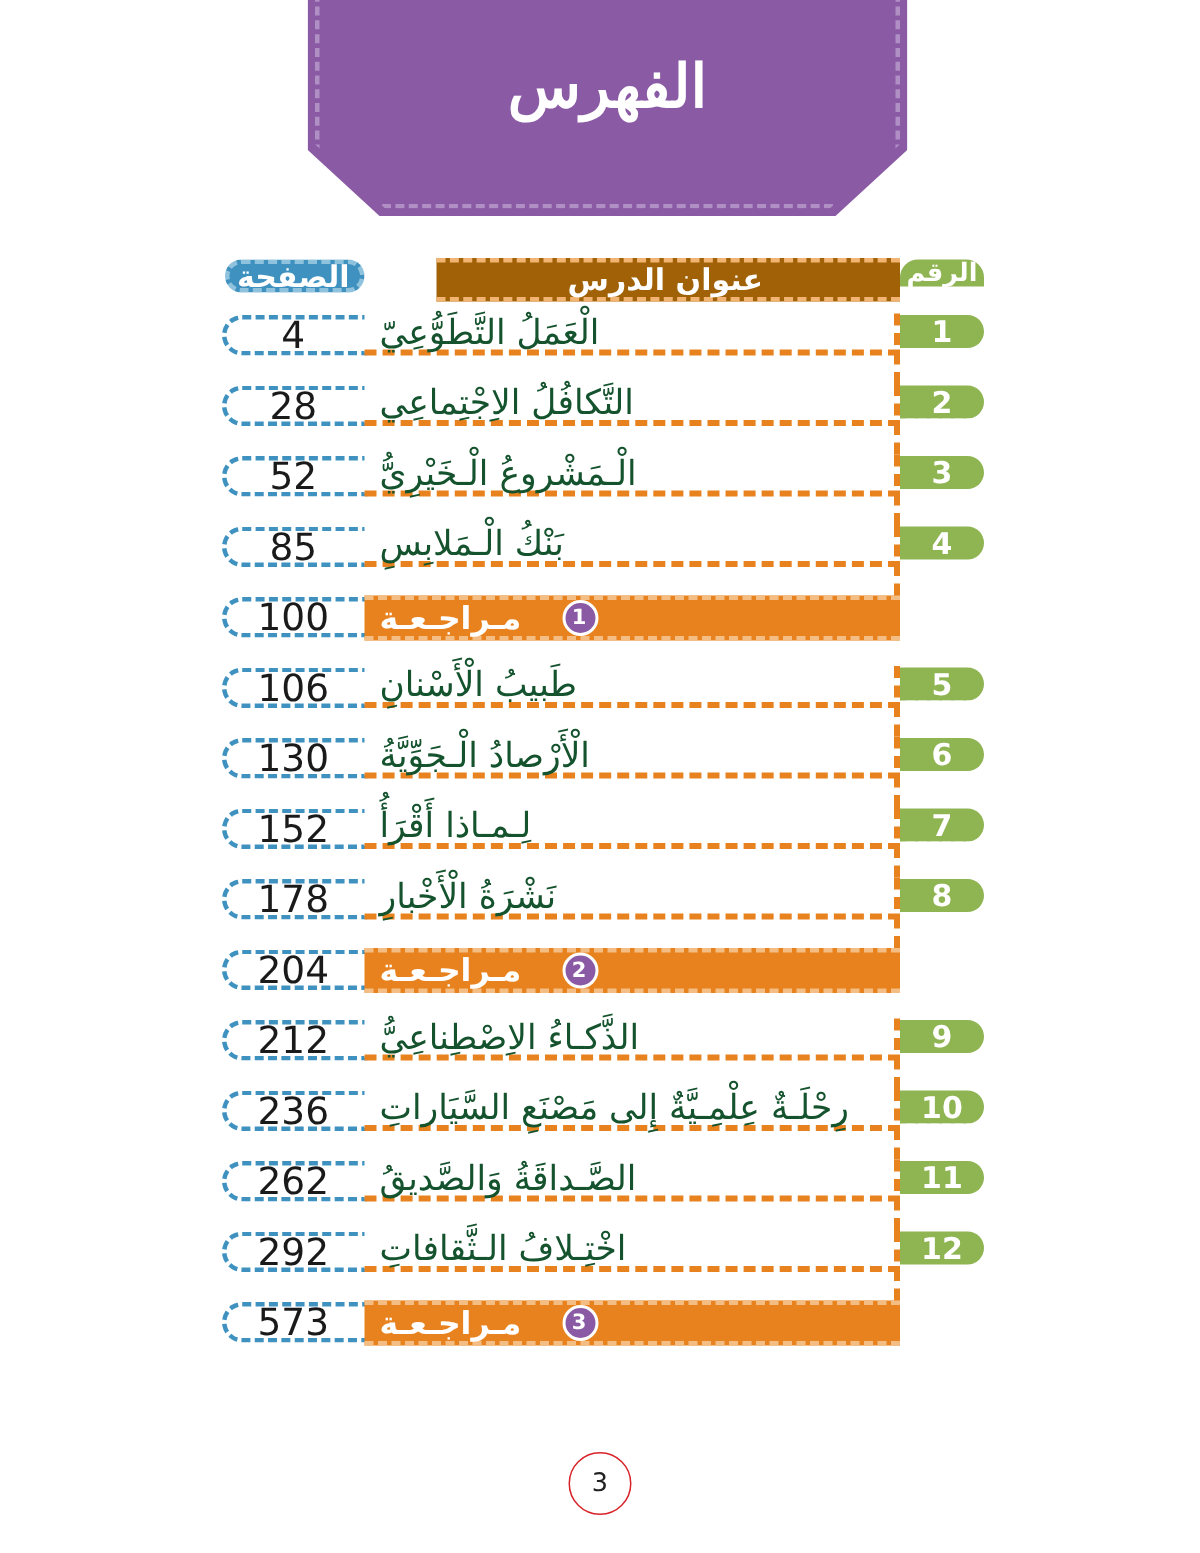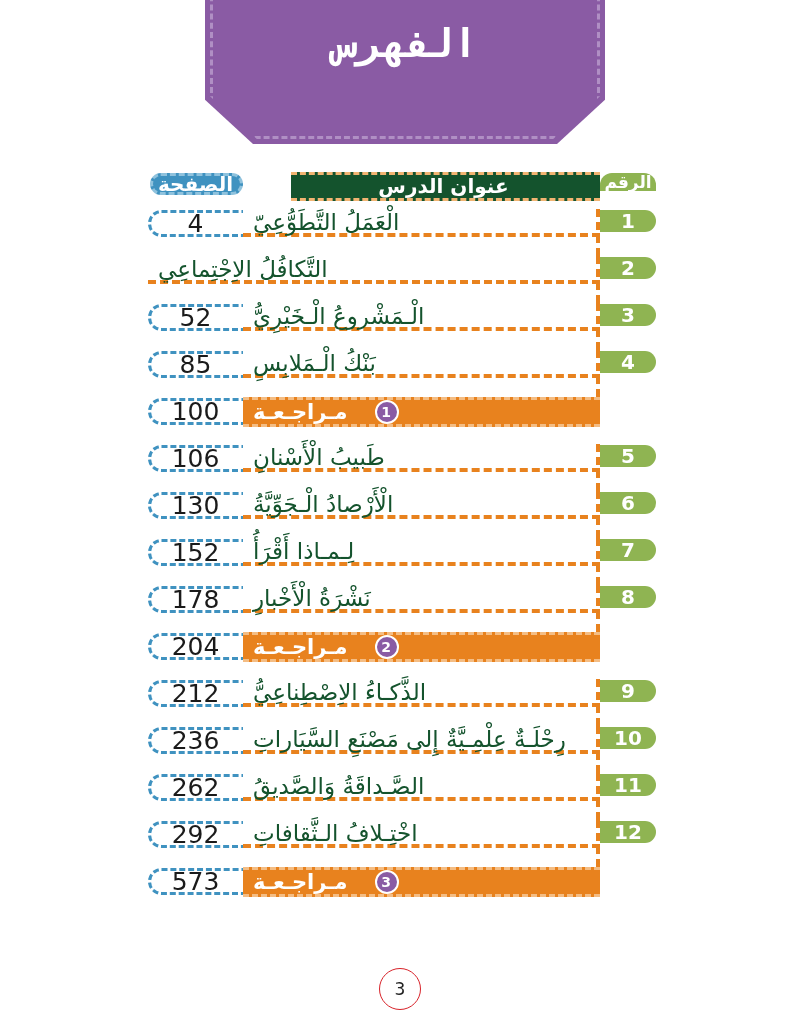--- a/index.html
+++ b/index.html
@@ -40,28 +40,28 @@
     border: 3px dashed #b08fc4;
     border-top: none;
     -webkit-clip-path: polygon(0 0, 100% 0, 100% 72%, 88% 100%, 12% 100%, 0 72%);
     clip-path: polygon(0 0, 100% 0, 100% 72%, 88% 100%, 12% 100%, 0 72%);
     box-sizing: border-box;
   }
   .banner-title {
     position: absolute;
     left: 0;
     right: 0;
-    top: 34px;
+    top: 48px;
     text-align: center;
     color: #ffffff;
     font-size: 40px;
     font-weight: 700;
     letter-spacing: 0.5px;
     direction: rtl;
-    font-family: Liberation Mono, monospace;
+    font-family: Liberation Serif, serif;
   }
 
   
   .toc {
     position: absolute;
     left: 148px;
     top: 172px;
     width: 508px;
   }
 
@@ -140,21 +140,21 @@
   .row.lesson .col-title::after {
     content: "";
     position: absolute;
     left: 0; right: 0; bottom: -2px;
     height: 0;
     border-bottom: 4px dashed #e8821e;
   }
   .row.lesson:last-of-type .col-title::after { display: none; }
 
   .header-row .col-title {
-    background: #14532d;
+    background: #a16207;
     justify-content: center;
     border-top: 3px dashed #f2b472;
     border-bottom: 3px dashed #f2b472;
     box-sizing: border-box;
     margin-left: 48px;
   }
   .header-row .col-title .titletext {
     color: #ffffff;
     font-size: 20px;
     font-weight: 700;
@@ -302,20 +302,24 @@
           <span class="titletext">الْعَمَلُ التَّطَوُّعِيّ</span>
         </div>
         <div class="vrule"></div>
         <div class="col-num">
           <div class="numbox"></div>
           <span class="val">1</span>
           <div class="sep"></div>
         </div>
       </div>
       <div class="row lesson">
+        <div class="col-page">
+          <div class="cellbox"></div>
+          <span class="val">28</span>
+        </div>
         <div class="col-title">
           <span class="titletext">التَّكافُلُ الاِجْتِماعِي</span>
         </div>
         <div class="vrule"></div>
         <div class="col-num">
           <div class="numbox"></div>
           <span class="val">2</span>
           <div class="sep"></div>
         </div>
       </div>

